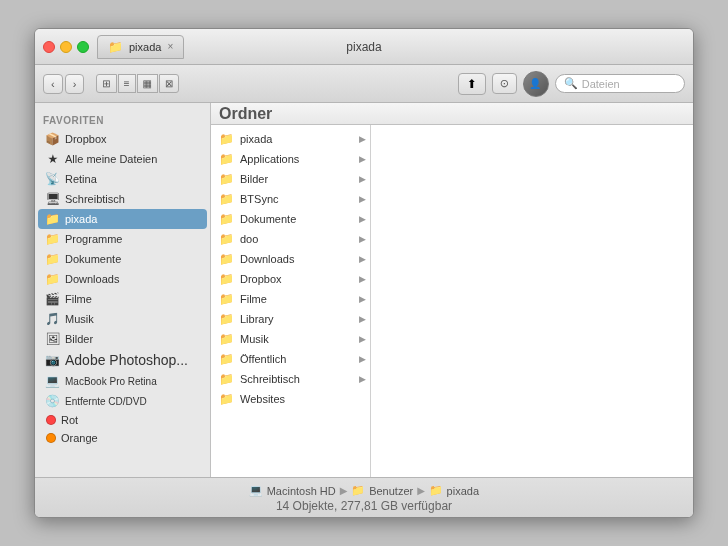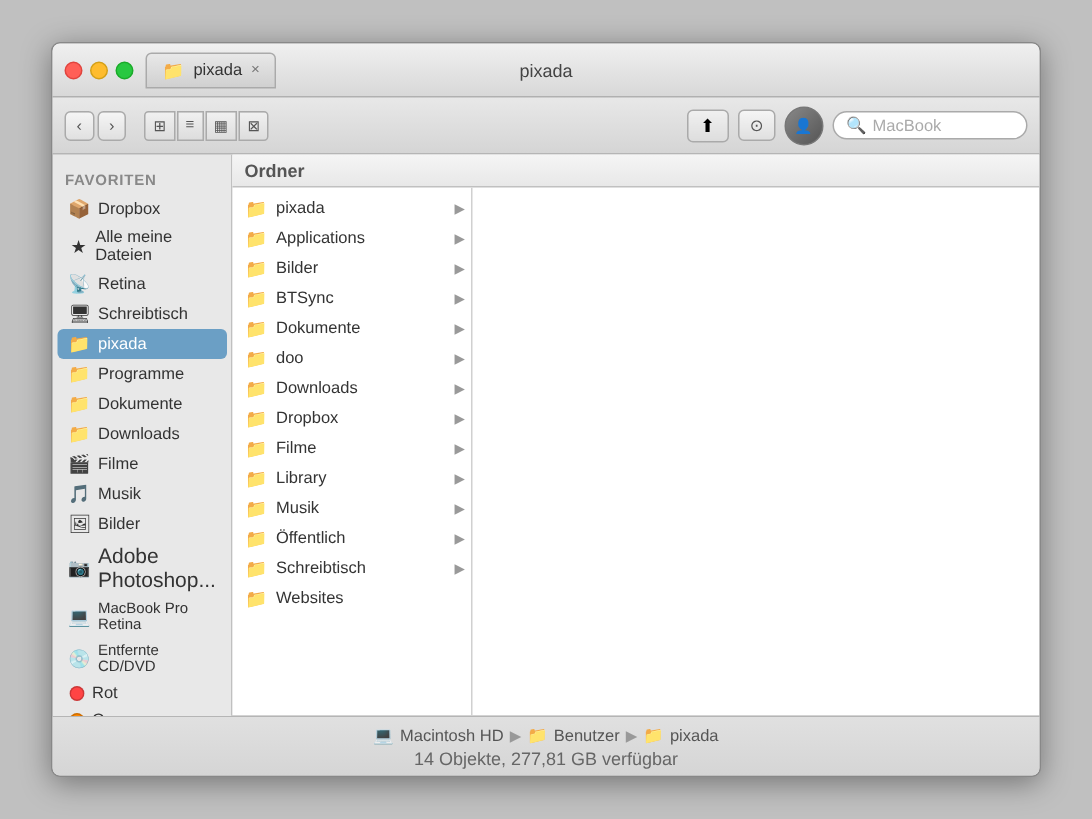--- a/index.html
+++ b/index.html
@@ -143,21 +143,21 @@
       color: white;
     }
     
     .main-area {
       display: flex;
       flex: 1;
       overflow: hidden;
     }
     
     .sidebar {
-      width: 120px;
+      width: 176px;
       background: #e8e8e8;
       border-right: 1px solid #c0c0c0;
       overflow-y: auto;
       padding: 6px 0;
     }
     .sidebar-section-label {
       font-size: 10px;
       font-weight: 700;
       color: #888;
       padding: 6px 8px 3px 8px;
@@ -201,21 +201,21 @@
     }
     .column-header {
       background: linear-gradient(to bottom, #f5f5f5, #e8e8e8);
       height: 22px;
       display: flex;
       align-items: center;
       padding: 0 8px;
       border-bottom: 1px solid #c0c0c0;
     }
     .column-header-text {
-      font-size: 12px;
+      font-size: 16px;
       font-weight: 600;
       color: #555;
     }
     .columns-wrapper {
       display: flex;
       flex: 1;
       overflow: hidden;
     }
     .column {
       width: 160px;
@@ -300,21 +300,21 @@
       <button class="view-btn">≡</button>
       <button class="view-btn">▦</button>
       <button class="view-btn">⊠</button>
     </div>
     <div class="toolbar-spacer"></div>
     <button class="share-btn">⬆</button>
     <button class="toolbar-btn">⊙</button>
     <div class="avatar-btn">👤</div>
     <div class="search-box">
       <span>🔍</span>
-      <span style="color:#aaa; font-size:11px;">MacBook</span>
+      <span style="color:#aaa; font-size:11px;">Dateien</span>
     </div>
   </div>
 
   <div class="main-area">
 
     <div class="sidebar">
       <div class="sidebar-section-label">FAVORITEN</div>
 
       <div class="sidebar-item">
         <span class="item-icon">📦</span>

